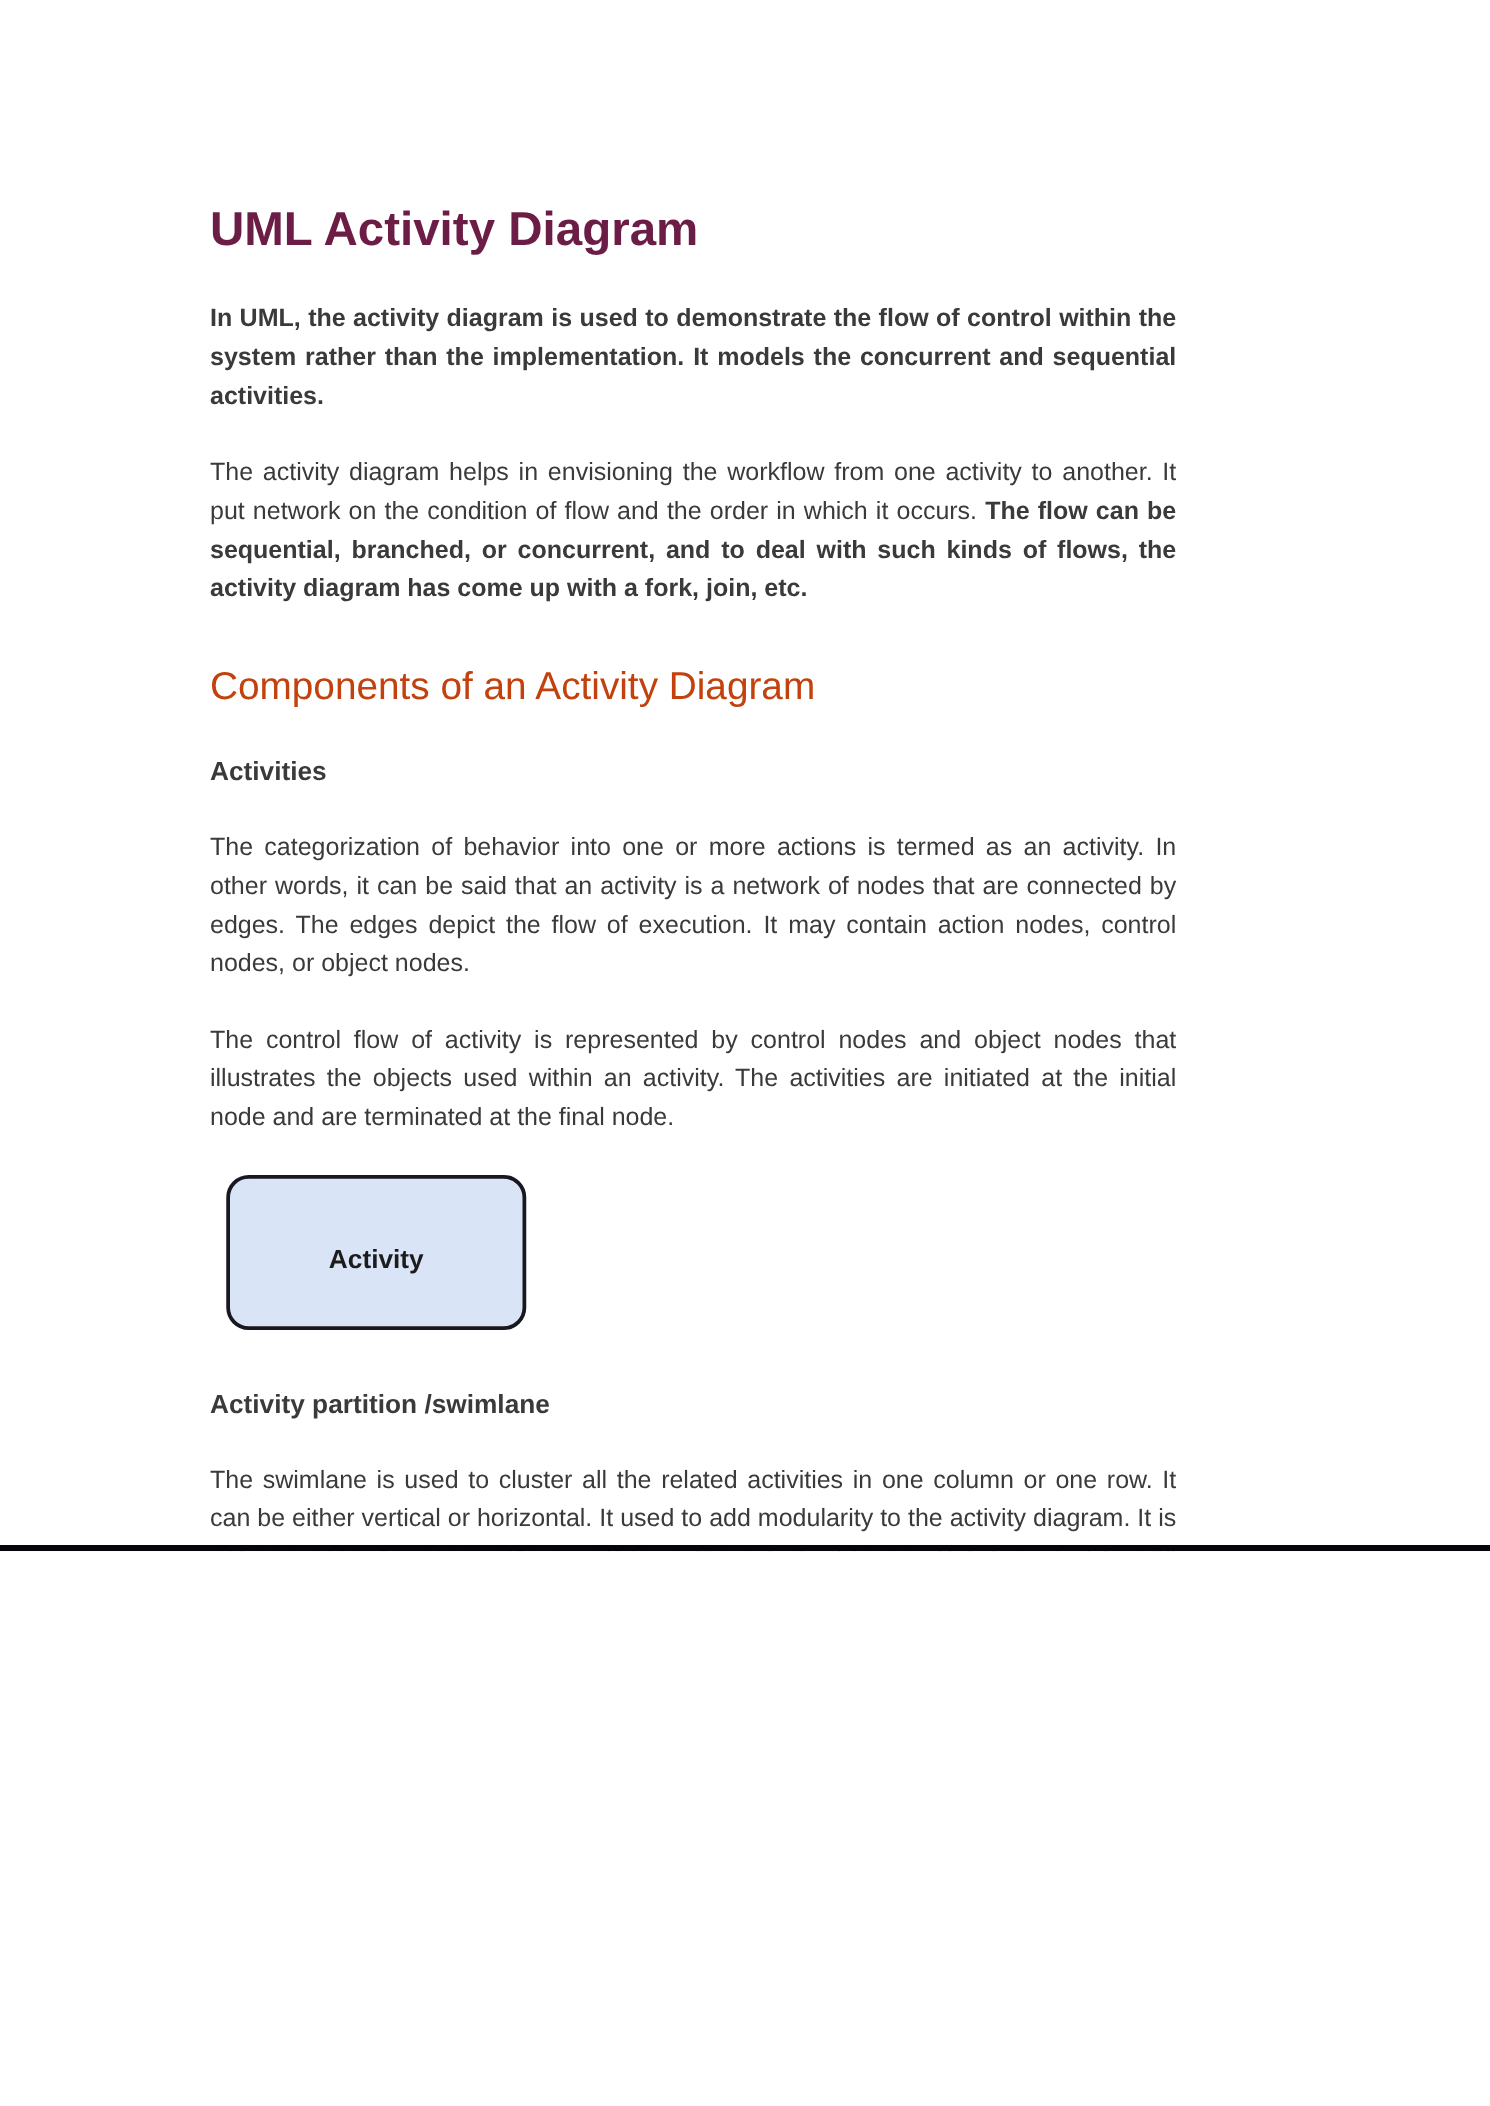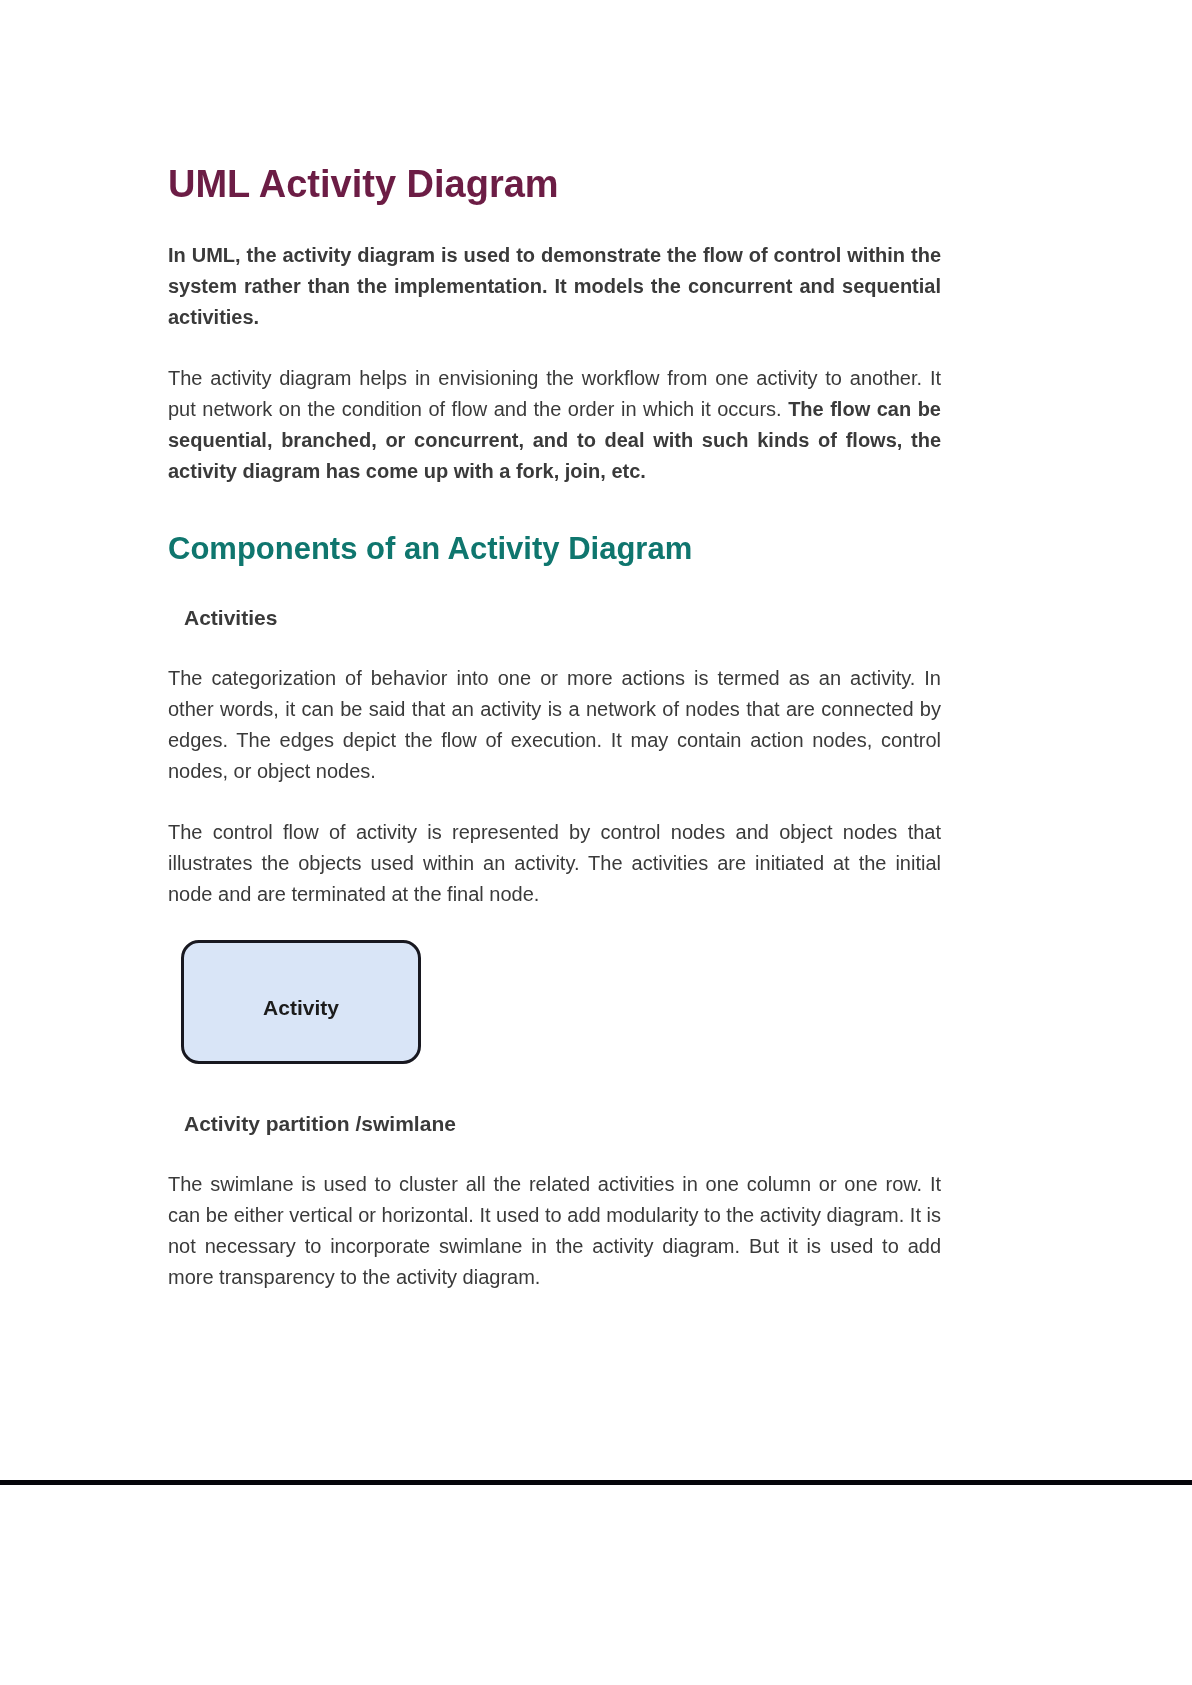--- a/index.html
+++ b/index.html
@@ -3,51 +3,51 @@
 <meta charset="utf-8">
 <style>
   html, body {
     margin: 0;
     padding: 0;
     background: #ffffff;
   }
   .page {
     position: relative;
     width: 1192px;
-    height: 1485px;
+    height: 1241px;
     background: #ffffff;
     overflow: hidden;
     font-family: "Liberation Sans", "DejaVu Sans", sans-serif;
   }
   .content {
     position: absolute;
     left: 168px;
     top: 163px;
     width: 773px;
   }
   h1.doc-title {
     font-size: 38px;
     line-height: 1.12;
     color: #6c1d45;
     font-weight: bold;
     margin: 0 0 34px 0;
   }
   h2.section-heading {
     font-size: 31px;
     line-height: 1.15;
-    color: #0f766e;
-    font-weight: bold;
+    color: #c2410c;
+    font-weight: normal;
     margin: 44px 0 36px 0;
   }
   h3.sub-heading {
     font-size: 21px;
     line-height: 31px;
     color: #3a3a3a;
     font-weight: bold;
-    margin: 0 0 30px 16px;
+    margin: 0 0 30px 0;
   }
   p.body-para {
     font-size: 20px;
     line-height: 31px;
     color: #3a3a3a;
     text-align: justify;
     margin: 0 0 30px 0;
   }
   p.body-para.bold, p.body-para .bold {
     font-weight: bold;

